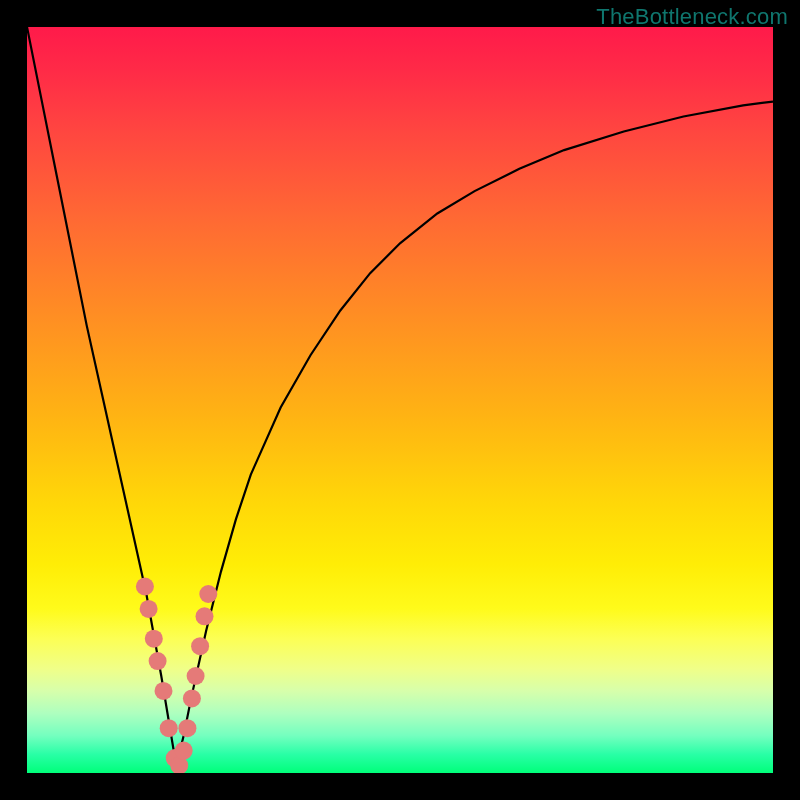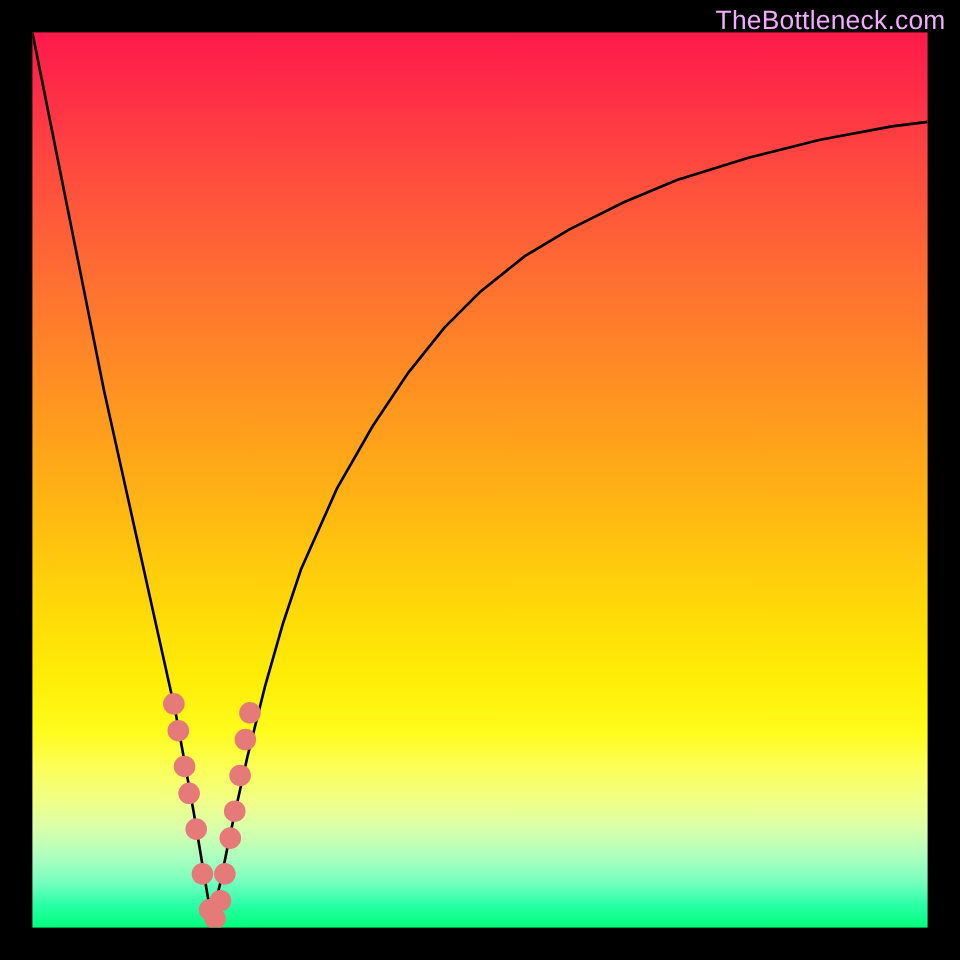--- a/index.html
+++ b/index.html
@@ -50,21 +50,21 @@
     );
   }
   .svg-layer {
     position: absolute;
     inset: 0;
   }
   .watermark {
     position: absolute;
     top: 4px;
     right: 12px;
-    color: #f0abfc;
+    color: #0f766e;
     font-size: 22px;
     font-weight: 400;
     letter-spacing: 0.2px;
   }
 </style>
 </head>
 <body>
 
 <div class="frame">
   <div class="plot">

